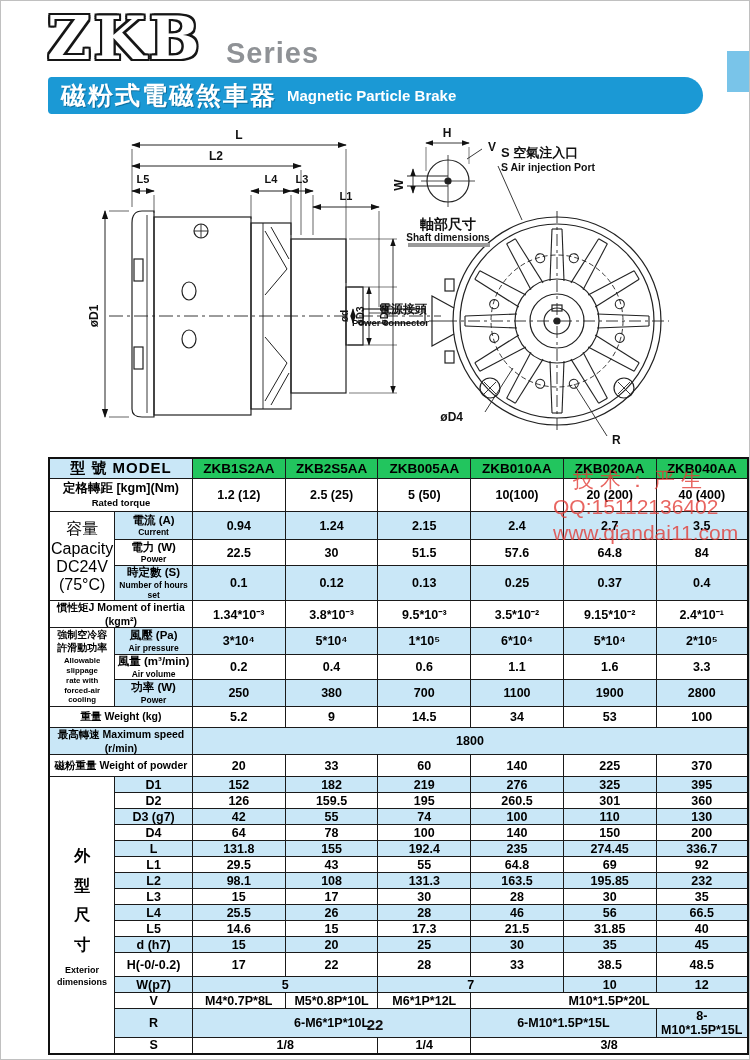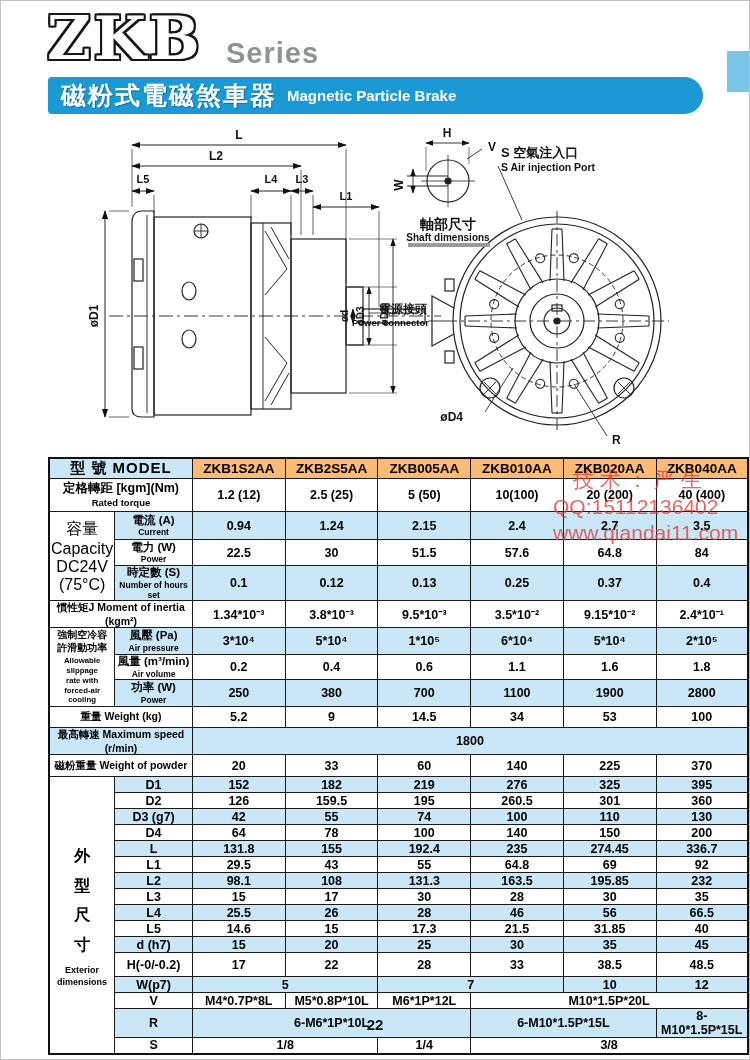--- a/index.html
+++ b/index.html
@@ -20,21 +20,21 @@
   
   #drawing{position:absolute;left:0;top:118px;width:750px;height:337px;}
   #drawing text{font-family:"Liberation Sans",sans-serif;font-weight:bold;fill:#111;}
   
   #spec-table{position:absolute;left:47px;top:456px;border-collapse:collapse;table-layout:fixed;}
   #spec-table td,#spec-table th{border:1px solid #1a1a1a;padding:0 1px;text-align:center;vertical-align:middle;
         color:#000;overflow:hidden;}
   #spec-table{border:2px solid #111;}
   tr.shade td{background:#c9e7f7;}
   td.nobg{background:#fff !important;}
-  th.model{font-size:13.5px;font-weight:bold;background:#fdba74;}
+  th.model{font-size:13.5px;font-weight:bold;background:#22c55e;}
   th.lbl-head{font-size:15px;font-weight:bold;background:#c9e7f7;letter-spacing:1px;}
   td.val{font-size:12.5px;font-weight:bold;}
   td.lbl-mid{font-size:9.5px;font-weight:bold;white-space:pre-line;line-height:1.25;}
   td.lbl-mid::first-line{font-size:12.5px;}
   td.lbl-sub{font-size:8.5px;font-weight:bold;white-space:pre-line;text-align:left;padding-left:3px;line-height:1.2;}
   td.lbl-sub::first-line{font-size:11.5px;}
   td.lbl-one{font-size:10.5px;font-weight:bold;text-align:left;padding-left:4px;}
   td.lbl-dim{font-size:12.5px;font-weight:bold;}
   td.lbl-grp2 .t1{font-size:10px;font-weight:bold;white-space:pre-line;line-height:1.25;}
   td.lbl-grp2 .t2{font-size:7.8px;font-weight:bold;white-space:pre-line;line-height:1.25;margin-top:2px;}
@@ -320,21 +320,21 @@
           <td class="val">2*10⁵</td>
         </tr>
         <tr style="height: 18px;">
           <td class="lbl-sub">風量 (m³/min)
 Air volume</td>
           <td class="val">0.2</td>
           <td class="val">0.4</td>
           <td class="val">0.6</td>
           <td class="val">1.1</td>
           <td class="val">1.6</td>
-          <td class="val">1.8</td>
+          <td class="val">3.3</td>
         </tr>
         <tr class="shade" style="height: 27px;">
           <td class="lbl-sub">功率 (W)
 Power</td>
           <td class="val">250</td>
           <td class="val">380</td>
           <td class="val">700</td>
           <td class="val">1100</td>
           <td class="val">1900</td>
           <td class="val">2800</td>

